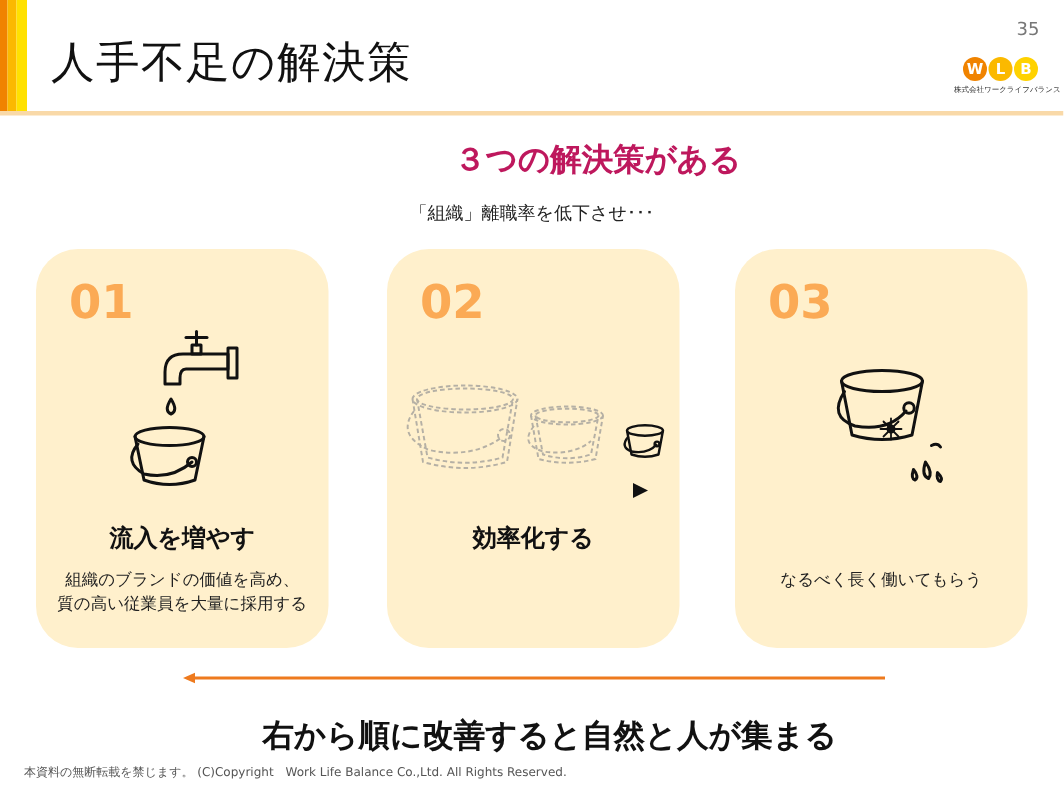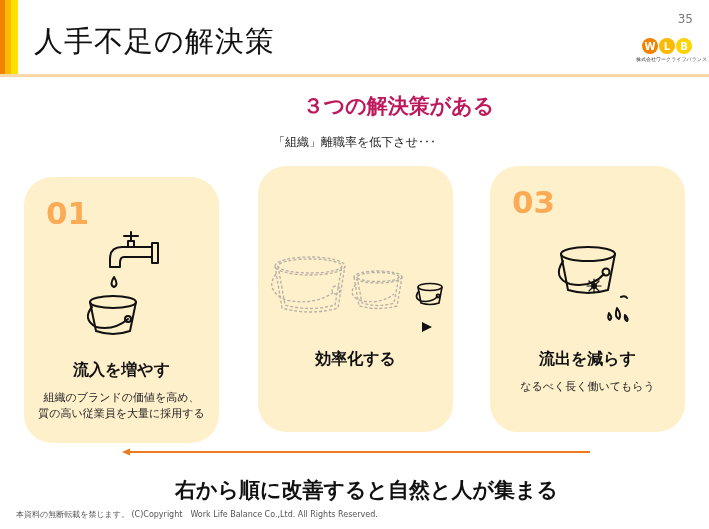--- a/index.html
+++ b/index.html
@@ -22,21 +22,21 @@
   .logo .sub { font-size: 5px; color: #333; text-align: center; margin-top: 2px; white-space: nowrap; }
 
   .subtitle { position: absolute; left: 0; width: 709px; top: 92px; text-align: center; font-size: 21px; font-weight: bold; color: #be185d; padding-left: 44px; }
   .lead { position: absolute; left: 0; width: 709px; top: 134px; text-align: center; font-size: 12px; color: #222; }
 
   .card { position: absolute; top: 166px; width: 195px; height: 266px; background: #fff0cc; border-radius: 28px; }
   .card .num { position: absolute; left: 22px; top: 18px; font-size: 31px; font-weight: bold; color: #fbaa55; }
   .card .illus { position: absolute; left: 0; top: 50px; width: 195px; height: 130px; }
   .card .title { position: absolute; left: 0; width: 195px; top: 183px; text-align: center; font-size: 16px; font-weight: bold; color: #111; font-family: Liberation Serif, serif; }
   .card .desc { position: absolute; left: 0; width: 195px; top: 213px; text-align: center; font-size: 11px; line-height: 16px; color: #222; }
-  .card1 { left: 24px; margin-top: 11px; }
+  .card1 { left: 24px; }
   .card2 { left: 258px; }
   .card3 { left: 490px; }
 
   .bottom-arrow { position: absolute; left: 122px; top: 447px; width: 468px; height: 10px; }
   .conclusion { position: absolute; left: 0; width: 709px; top: 476px; text-align: center; font-size: 21px; font-weight: bold; color: #111; padding-left: 12px; }
   .footer { position: absolute; left: 16px; top: 509px; font-size: 8px; color: #555; }
 </style>
 </head>
 <body>
 
@@ -81,20 +81,21 @@
     </g>
   </svg>
   <div class="title">流入を増やす</div>
   <div class="desc">
     <div>組織のブランドの価値を高め、</div>
     <div>質の高い従業員を大量に採用する</div>
   </div>
 </div>
 
 <div class="card card2">
+  <div class="num">02</div>
   <svg class="illus" viewBox="0 0 195 130">
     <g fill="none" stroke="#b5b0a5" stroke-width="1.3" stroke-dasharray="3 2">
 
       <ellipse cx="52" cy="50" rx="35" ry="9"></ellipse>
       <ellipse cx="52" cy="50" rx="32" ry="7"></ellipse>
       <path d="M17 50 L24 92 Q52 100 80 92 L87 50"></path>
       <path d="M20 50 L27 89 Q52 96 77 89 L84 50"></path>
       <path d="M18 58 Q6 74 28 84 Q56 90 76 76"></path>
       <circle cx="78" cy="74" r="4"></circle>
 
@@ -139,21 +140,20 @@
         <line x1="109" y1="65" x2="99" y2="75"></line>
       </g>
       <circle cx="104" cy="70" r="2" fill="#111"></circle>
 
       <path d="M131 81 Q135 79 137 82"></path>
       <path d="M119 97 Q117 103 120 104 Q123 102 119 97 Z"></path>
       <path d="M127 92 Q124 101 129 103 Q132 99 127 92 Z"></path>
       <path d="M135 99 Q134 104 137 105 Q139 103 135 99 Z"></path>
     </g>
   </svg>
-  <div class="title">流出を減らす</div>
   <div class="desc">
     <div>なるべく長く働いてもらう</div>
   </div>
 </div>
 
 <svg class="bottom-arrow" viewBox="0 0 468 10">
   <line x1="6" y1="5" x2="468" y2="5" stroke="#ee7a1e" stroke-width="2"></line>
   <polygon points="0,5 8,1.5 8,8.5" fill="#ee7a1e"></polygon>
 </svg>
 

